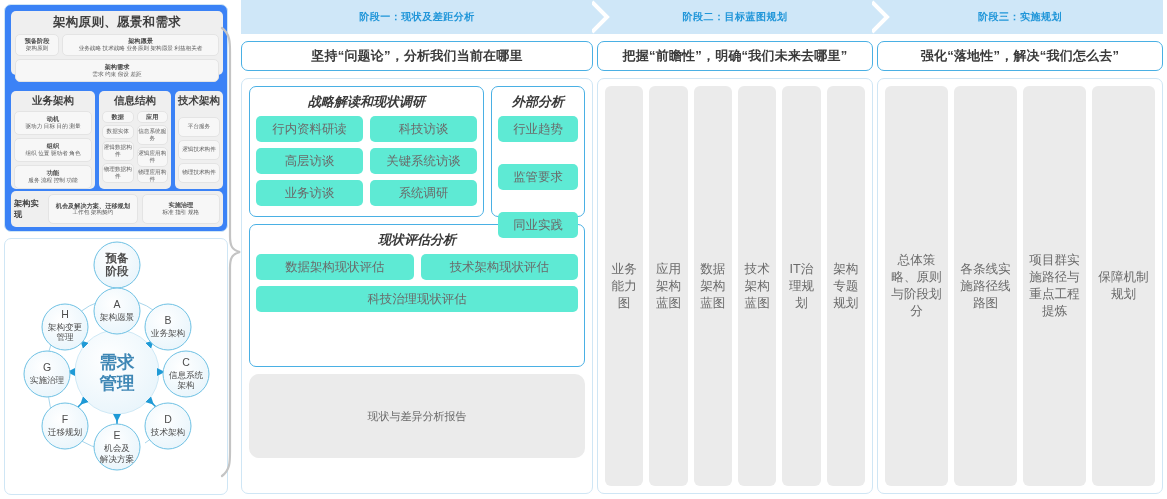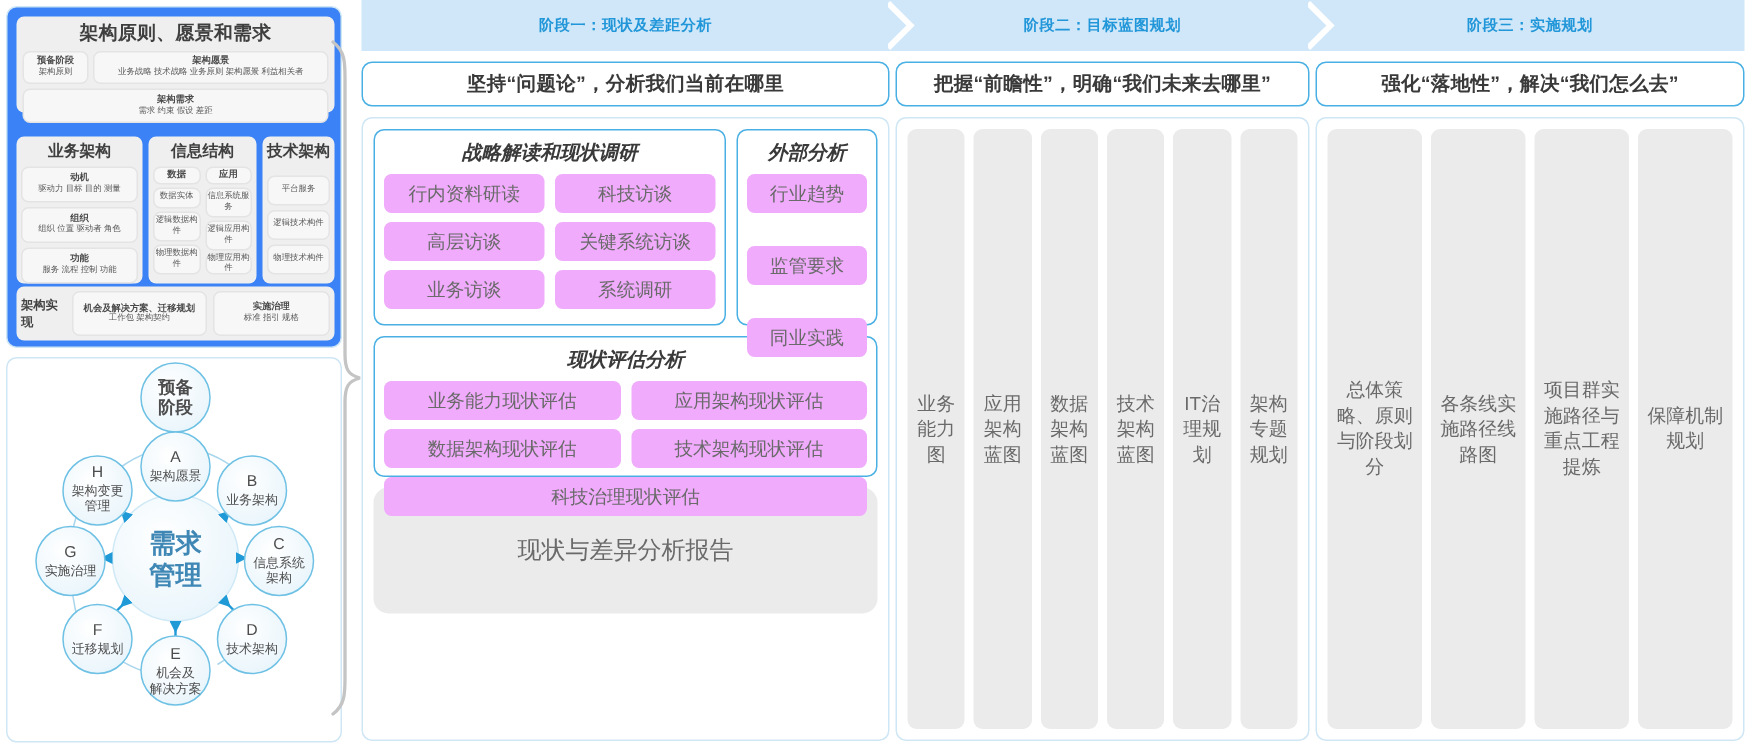--- a/index.html
+++ b/index.html
@@ -83,39 +83,39 @@
   #ph3 .body-box{height:416px;}
 
   
   .p1-top{display:flex;gap:7px;height:131px;}
   .inner-card{
     border:1.4px solid #4ab0e4;border-radius:7px;background:#fff;
     box-sizing:border-box;padding:5px 6px 6px;
   }
   .inner-title{font-size:13px;font-weight:bold;color:#3a3a3a;text-align:center;margin:1px 0 5px;font-style:italic;}
   .chip{
-    background:#f0abfc;border-radius:5px;color:#6a6a6a;font-size:12.4px;
+    background:#5eead4;border-radius:5px;color:#6a6a6a;font-size:12.4px;
     display:flex;align-items:center;justify-content:center;text-align:center;
     box-sizing:border-box;
   }
   .chip-row{display:flex;gap:7px;margin-bottom:6px;}
   .chip-row:last-child{margin-bottom:0;}
   .chip.h{height:26px;}
   .chip.f1{flex:1;}
 
   #p1-survey{flex:1;}
   #p1-external{width:94px;}
   #p1-external .chip{height:26px;margin-bottom:22px;}
   #p1-external .chip:last-child{margin-bottom:0;}
 
-  #p1-assess{margin-top:7px;height:94px;}
+  #p1-assess{margin-top:7px;height:143px;}
   #p1-report{
     margin-top:7px;height:84px;background:#ebebeb;border-radius:10px;
     display:flex;align-items:center;justify-content:center;
-    font-size:16px;color:#6a6a6a;
+    font-size:11px;color:#6a6a6a;
   }
 
   
   .stack{display:flex;flex-direction:row;gap:6px;height:100%;}
   .big-chip{
     background:#ebebeb;border-radius:6px;color:#6a6a6a;font-size:12.6px;
     display:flex;align-items:center;justify-content:center;text-align:center;
     box-sizing:border-box;padding:0 6px;
   }
 </style>
@@ -351,24 +351,20 @@
           <div class="inner-title">外部分析</div>
           <div class="chip">行业趋势</div>
           <div class="chip">监管要求</div>
           <div class="chip">同业实践</div>
         </div>
       </div>
 
       <div class="inner-card" id="p1-assess">
         <div class="inner-title">现状评估分析</div>
         <div class="chip-row">
-          <div class="chip h f1">业务能力现状评估</div>
-          <div class="chip h f1">应用架构现状评估</div>
-        </div>
-        <div class="chip-row">
           <div class="chip h f1">数据架构现状评估</div>
           <div class="chip h f1">技术架构现状评估</div>
         </div>
         <div class="chip-row">
           <div class="chip h f1">科技治理现状评估</div>
         </div>
       </div>
 
       <div id="p1-report">现状与差异分析报告</div>
     </div>

